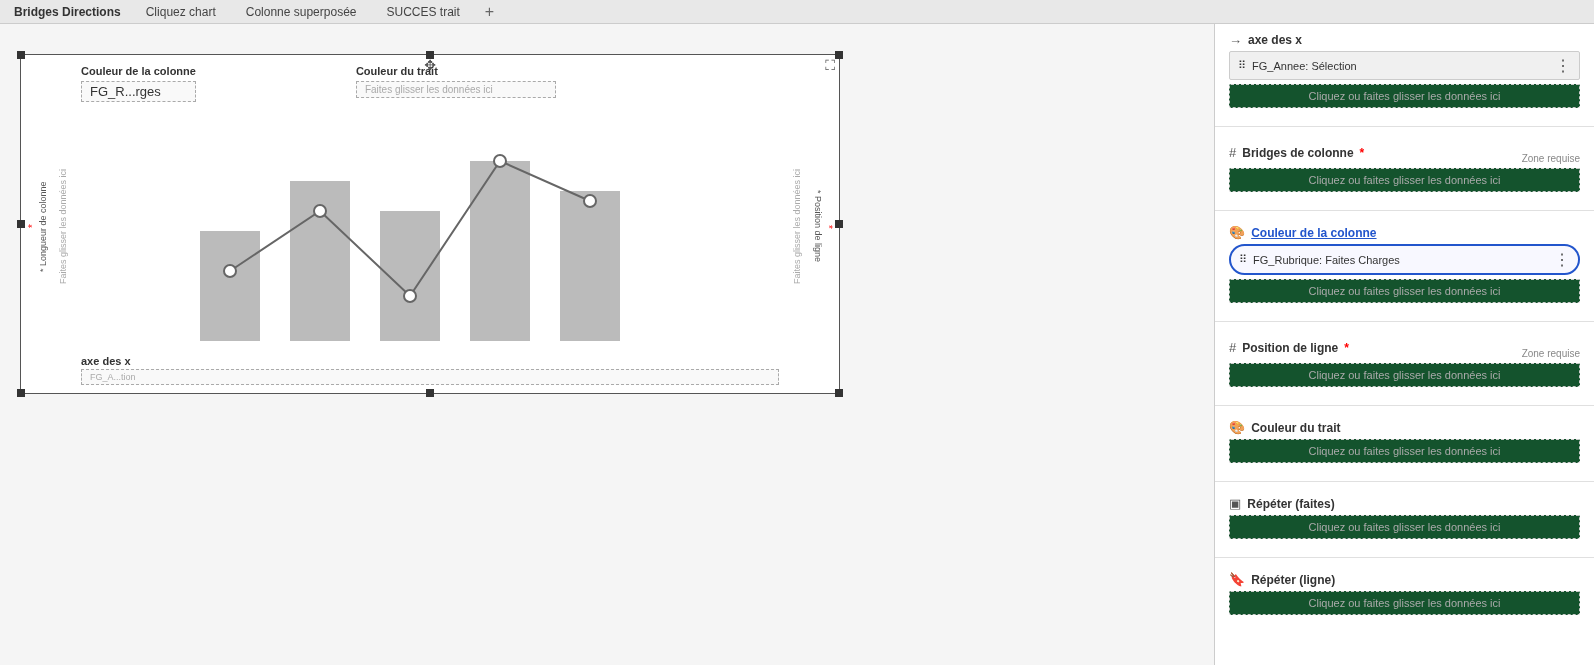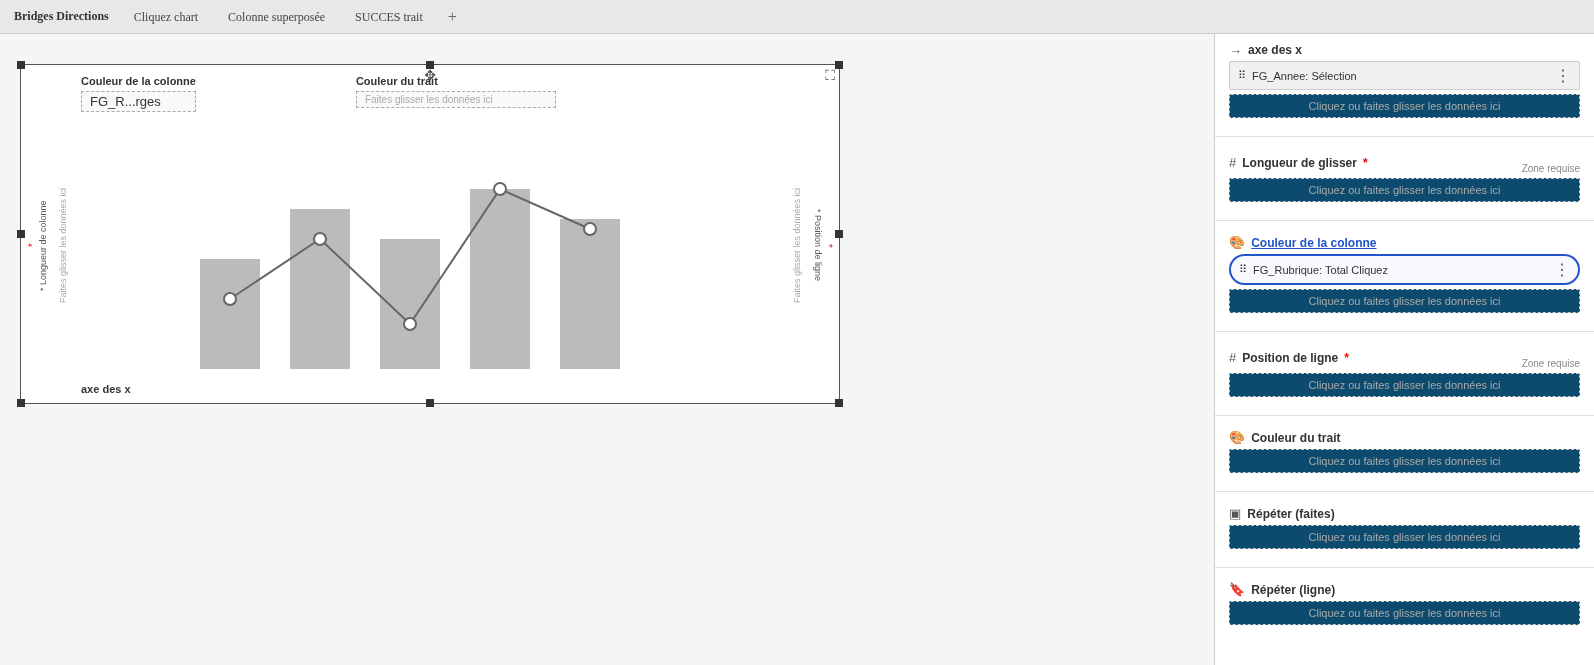--- a/index.html
+++ b/index.html
@@ -4,24 +4,23 @@
   <style>
     * { box-sizing: border-box; margin: 0; padding: 0; }
     body { font-family: Arial, sans-serif; font-size: 12px; background: #f0f0f0; display: flex; flex-direction: column; height: 665px; overflow: hidden; }
 
     
     .tab-bar {
       display: flex;
       align-items: center;
       background: #e8e8e8;
       border-bottom: 1px solid #ccc;
-      height: 34px;
+      height: 24px;
       padding: 10px 4px;
       flex-shrink: 0;
-      font-family: Liberation Serif, serif;
     }
     .tab {
       padding: 6px 14px;
       cursor: pointer;
       font-size: 12px;
       color: #444;
       border: 1px solid transparent;
       border-bottom: none;
       background: transparent;
       white-space: nowrap;
@@ -278,21 +277,21 @@
       cursor: pointer;
     }
 
     
     .panel-drop-zone {
       border: 1px dashed #ccc;
       padding: 5px 10px;
       font-size: 11px;
       color: #aaa;
       text-align: center;
-      background: #0c4a6e;
+      background: #14532d;
       margin-bottom: 4px;
       border-radius: 2px;
     }
 
     
     .zone-requise {
       font-size: 10px;
       color: #888;
       margin-left: auto;
       margin-top: 12px;
@@ -434,20 +433,21 @@
             </div>
             <div class="right-drag-zone">
               <span class="drag-text">Faites glisser les données ici</span>
             </div>
           </div>
 
         </div>
 
         <div class="chart-bottom">
           <span class="axis-x-label">axe des x</span>
+          <span class="axis-drop-horiz">FG_A...tion</span>
         </div>
 
       </div>
     </div>
   </div>
 
   <div class="right-panel">
 
     <div class="panel-section">
       <div class="panel-row">
@@ -462,38 +462,38 @@
         <span class="panel-chip-menu">⋮</span>
       </div>
       <div class="panel-drop-zone">Cliquez ou faites glisser les données ici</div>
     </div>
 
     <hr class="panel-divider">
 
     <div class="panel-section">
       <div class="panel-row">
         <span class="panel-icon">#</span>
-        <span class="panel-section-title">Longueur de glisser</span>
+        <span class="panel-section-title">Bridges de colonne</span>
         <span class="req-marker">*</span>
         <span class="zone-requise">Zone requise</span>
       </div>
       <div class="panel-drop-zone">Cliquez ou faites glisser les données ici</div>
     </div>
 
     <hr class="panel-divider">
 
     <div class="panel-section">
       <div class="panel-row">
         <span class="panel-icon">🎨</span>
         <span class="panel-section-title link-style">Couleur de la colonne</span>
       </div>
       <div class="panel-chip-row highlighted">
         <span class="panel-chip-label">
           <span>⠿</span>
-          <span>FG_Rubrique: Total Cliquez</span>
+          <span>FG_Rubrique: Faites Charges</span>
         </span>
         <span class="panel-chip-menu">⋮</span>
       </div>
       <div class="panel-drop-zone">Cliquez ou faites glisser les données ici</div>
     </div>
 
     <hr class="panel-divider">
 
     <div class="panel-section">
       <div class="panel-row">

